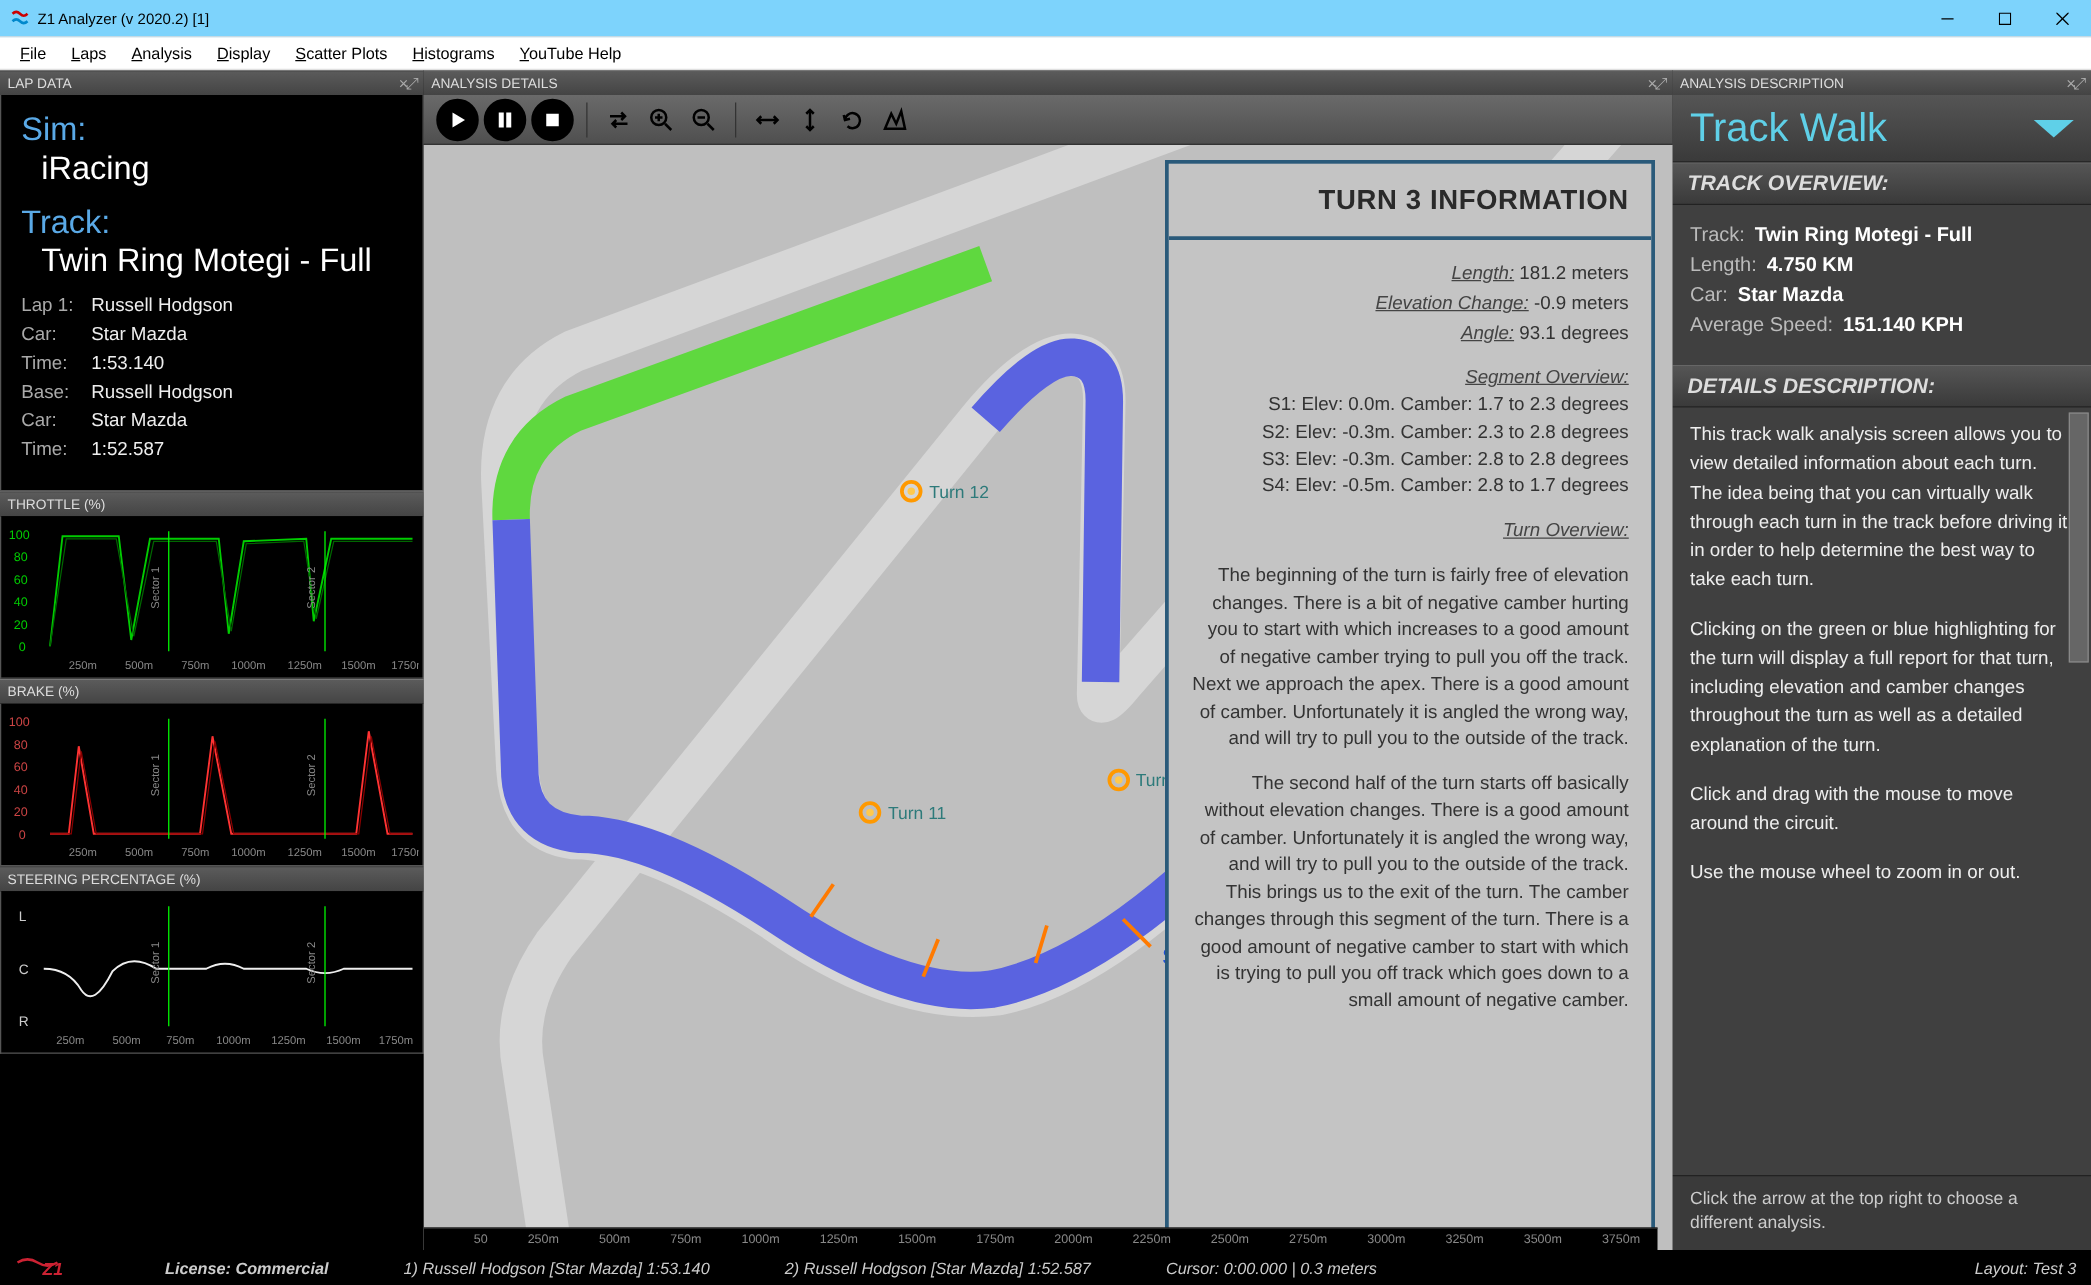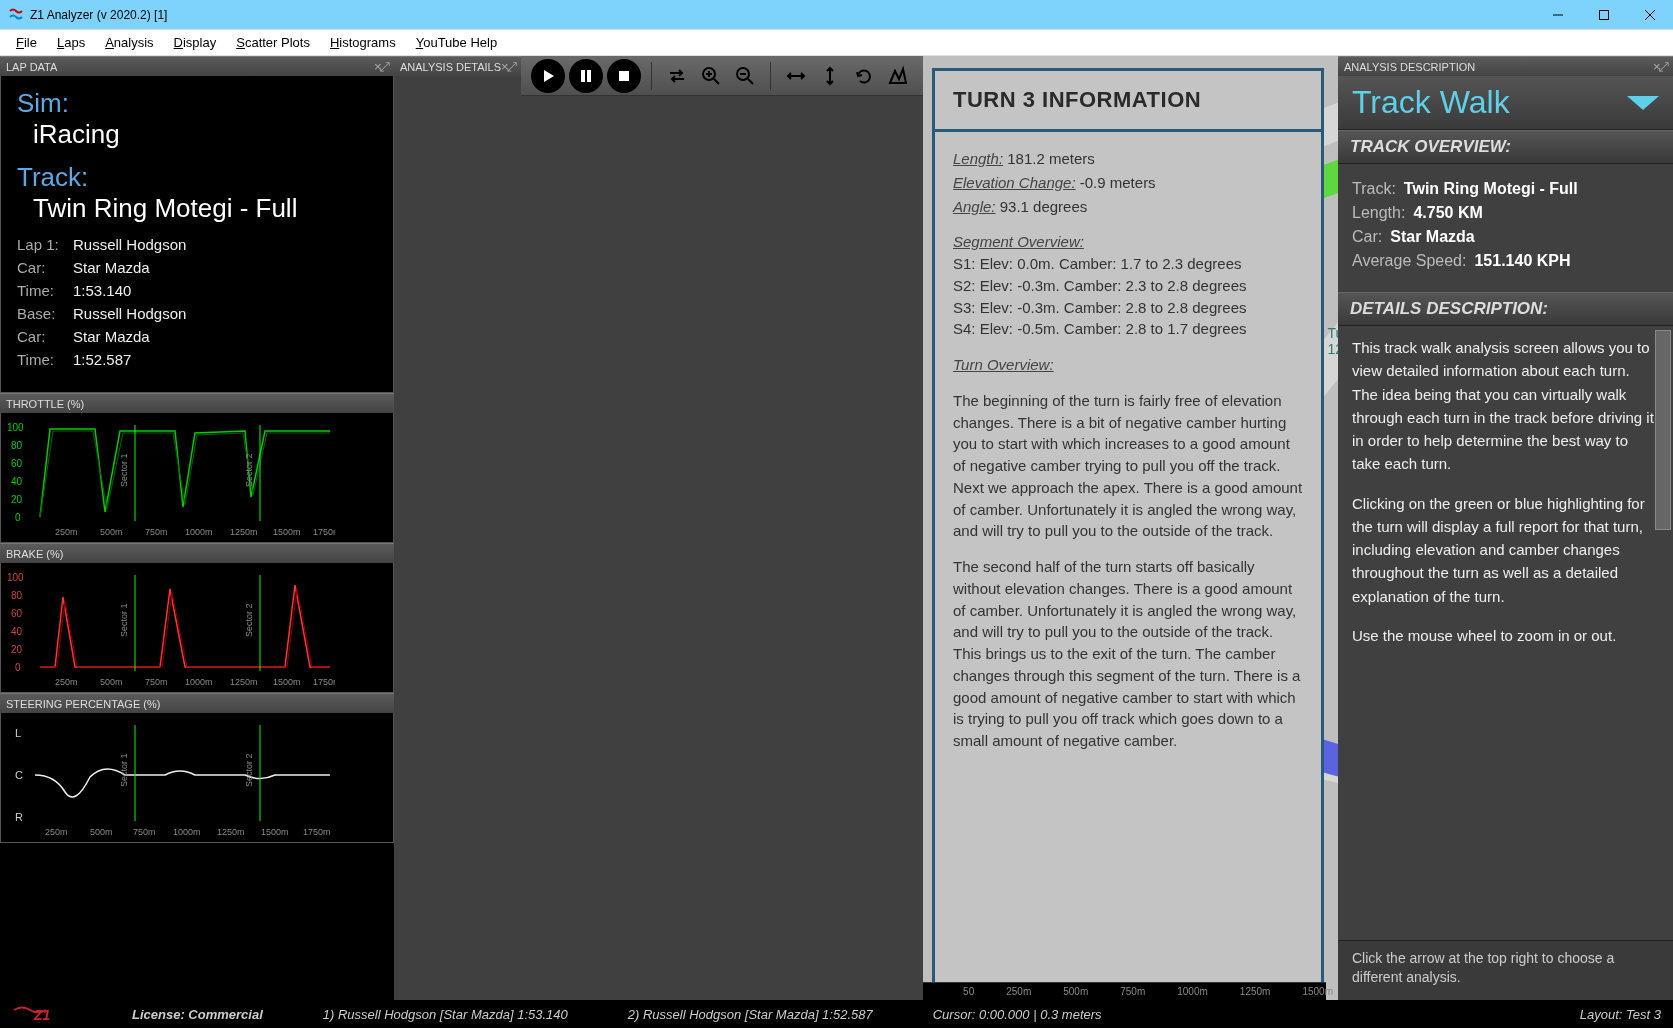--- a/index.html
+++ b/index.html
@@ -16,35 +16,35 @@
 
 
 .menubar { height: 26px; background: #fff; display: flex; align-items: center; padding-left: 6px; font-size: 13px; border-bottom: 1px solid #e0e0e0;}
 .menubar .menuitem { padding: 3px 10px; cursor: default; }
 .menubar .menuitem u { text-decoration: underline; }
 
 
 .main { flex: 1; display: flex; background: #404040; min-height: 0;}
 
 
-.left { width: 394px; display: flex; flex-direction: column; background: #000; }
+.left { width: 339px; display: flex; flex-direction: column; background: #000; }
 .panel-header { height: 20px; background: linear-gradient(to bottom,#5b5b5b,#444); color: #ddd; font-size: 11px; display: flex; align-items: center; padding: 0 6px; justify-content: space-between; border-top:1px solid #777;}
 .panel-header .x { color:#aaa; font-size:13px; letter-spacing:-2px;}
 .lapdata { background: #000; padding: 12px 16px 18px; color: #fff; border:1px solid #555; border-top:none;}
 .lapdata .label { color: #5aa9e6; font-size: 26px; font-weight: 300; }
 .lapdata .val-lg { color: #fff; font-size: 26px; font-weight: 300; padding-left: 16px; margin-bottom: 12px;}
 .lapdata .row { display: flex; font-size: 15px; margin: 6px 0; color:#ddd;}
 .lapdata .row .k { width: 56px; color:#aaa;}
 .lapdata .row .v { color: #eee; }
 
 .chart { background:#000; position:relative; border:1px solid #555; border-top:none; padding:4px;}
 .chart svg { display:block; }
 
 
-.center { flex: 1; display: flex; flex-direction: row; min-width:0;}
+.center { flex: 1; display: flex; flex-direction: column; min-width:0;text-align:right;}
 .center .toolbar { height: 40px; background: linear-gradient(to bottom,#6a6a6a,#4f4f4f); display:flex; align-items:center; padding:0 10px; gap:4px; border-bottom:1px solid #333;}
 .toolbar .tbtn { width:34px; height:34px; border-radius:50%; background:#000; display:flex; align-items:center; justify-content:center; color:#fff; border:2px solid #000;}
 .toolbar .sep { width:1px; height:28px; background:#333; margin:0 6px;}
 .toolbar .ibtn { width:30px; height:30px; display:flex; align-items:center; justify-content:center;}
 .toolbar .ibtn svg { stroke:#000; fill:none; stroke-width:2;}
 
 .track-canvas { flex:1; background:#bfbfbf; position:relative; overflow:hidden;}
 .turn-marker { position:absolute; width:18px; height:18px; border:3px solid #ff9900; border-radius:50%; background:transparent;}
 .turn-marker::after{content:''; position:absolute; inset:3px; border-radius:50%; background:#ffc94d;}
 .turn-label { position:absolute; font-size:14px; color:#2d7a7a; font-weight:400;}
@@ -439,20 +439,21 @@
           <div class="r">
             <span class="k">Average Speed:</span>
             <span class="v">151.140 KPH</span>
           </div>
         </div>
       <div class="section-h">DETAILS DESCRIPTION:</div>
       <div class="desc" id="desc-paras">
         <div class="scrollbar-fake"></div>
       <p>This track walk analysis screen allows you to view detailed information about each turn. The idea being that you can virtually walk through each turn in the track before driving it in order to help determine the best way to take each turn.</p>
           <p>Clicking on the green or blue highlighting for the turn will display a full report for that turn, including elevation and camber changes throughout the turn as well as a detailed explanation of the turn.</p>
+          <p>Click and drag with the mouse to move around the circuit.</p>
           <p>Use the mouse wheel to zoom in or out.</p>
         </div>
       <div class="hint">Click the arrow at the top right to choose a different analysis.</div>
     </div>
 
   </div>
 
   <div class="statusbar">
     <span class="logo">
       <svg width="60" height="20" viewBox="0 0 60 20">

